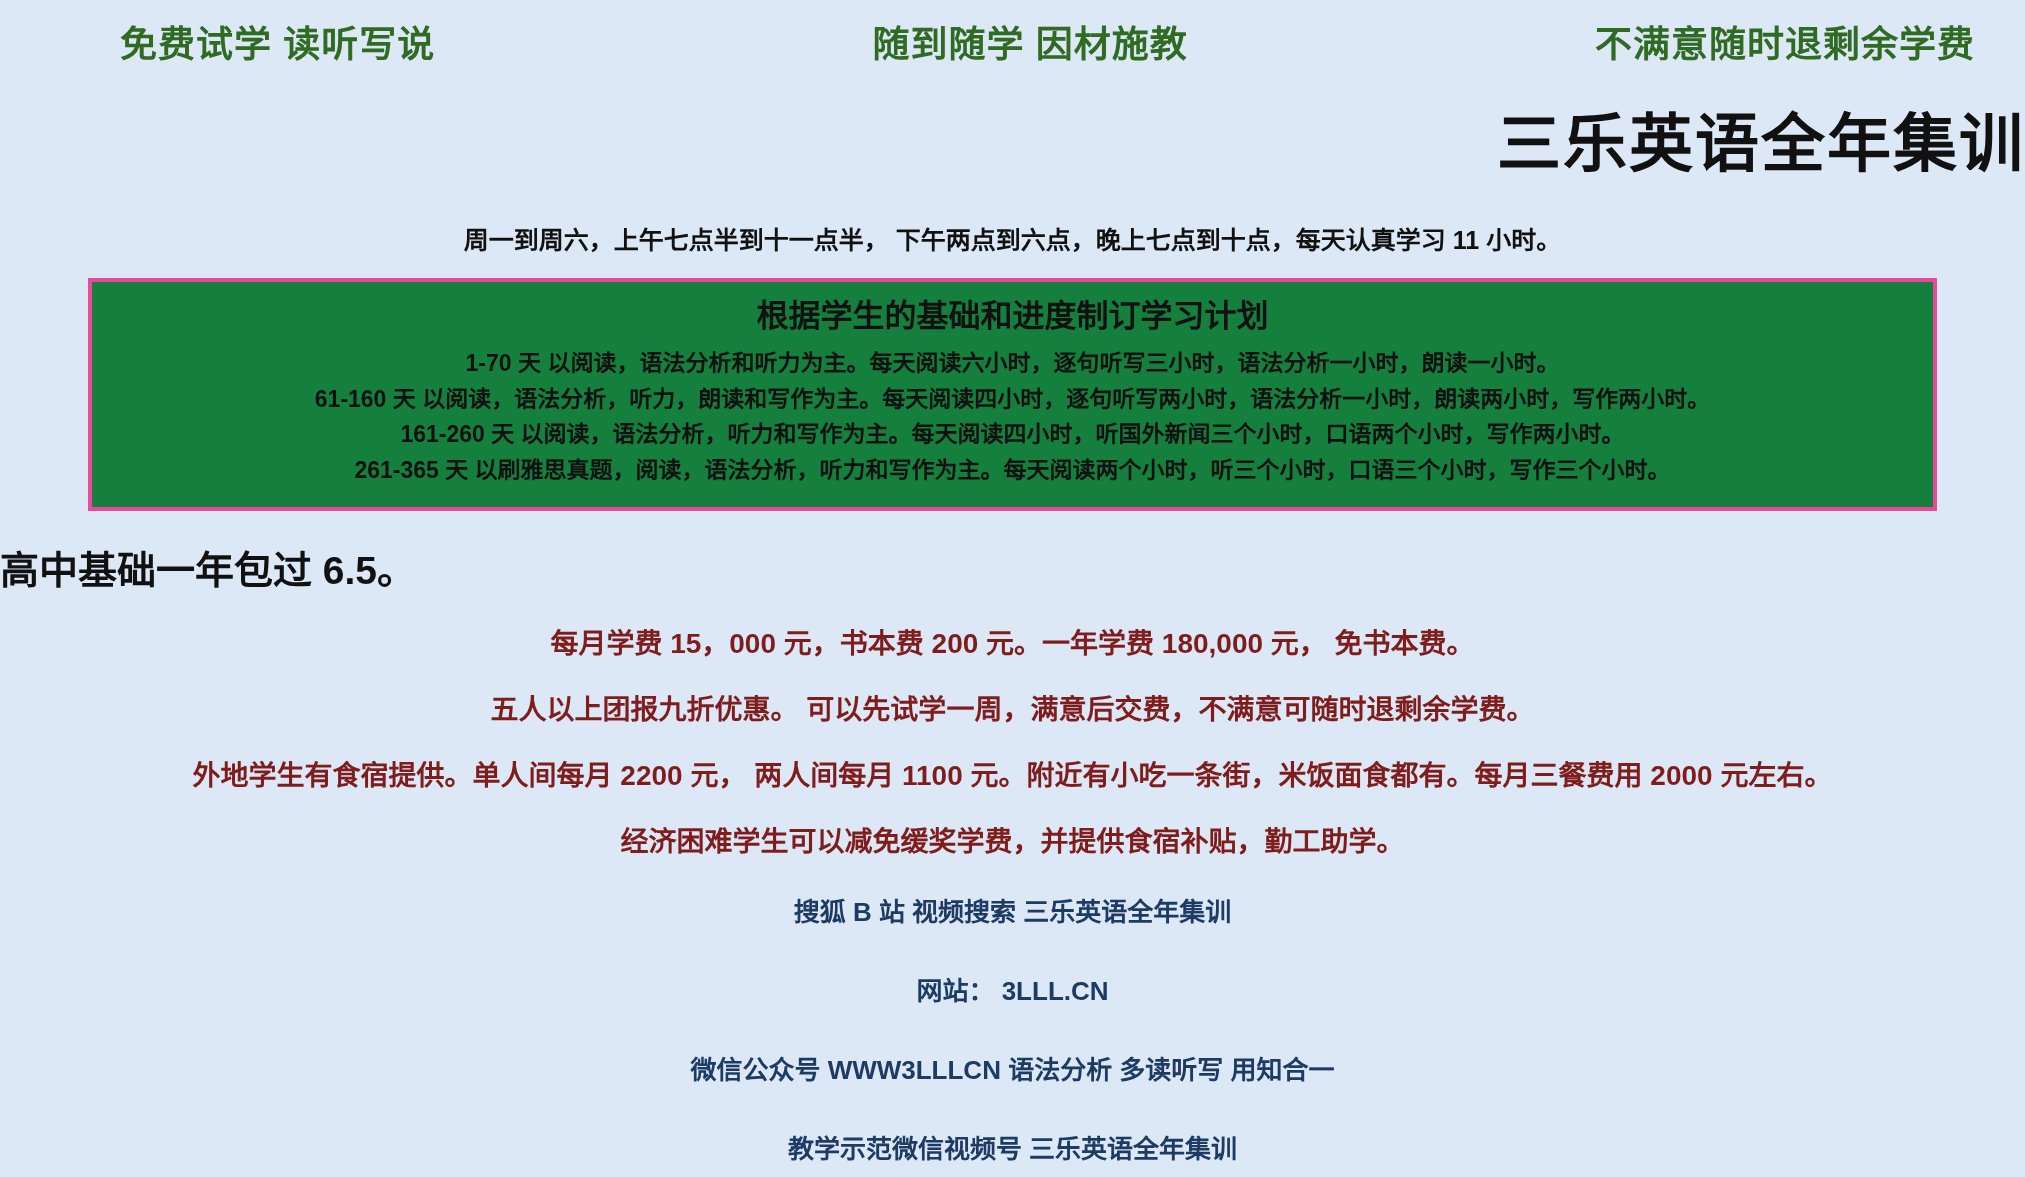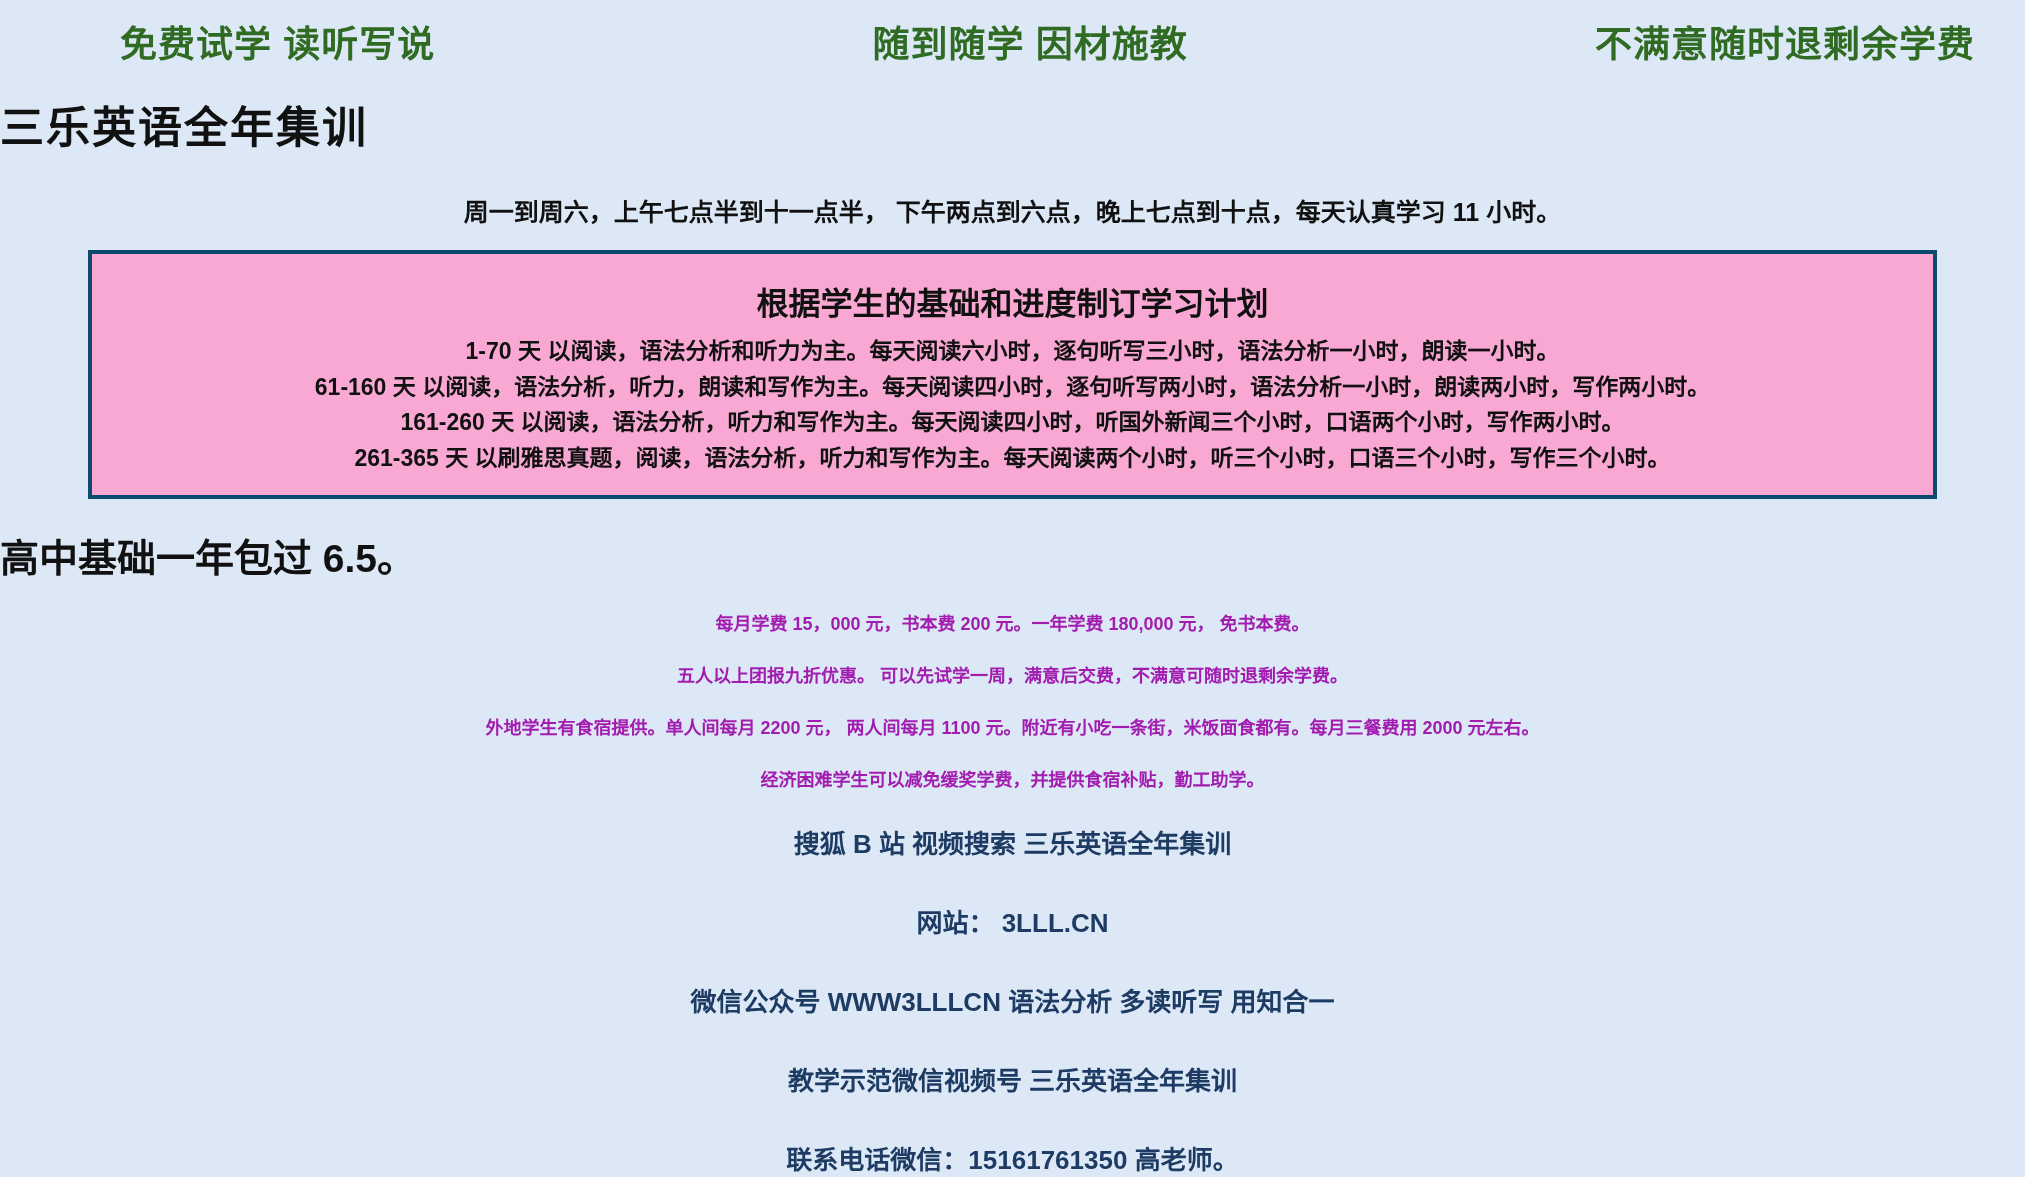--- a/index.html
+++ b/index.html
@@ -34,43 +34,43 @@
     font-weight: bold;
     letter-spacing: 1px;
     white-space: nowrap;
   }
   .slogan-left  { flex: 0 0 auto; margin-left: 90px; }
   .slogan-mid   { flex: 1 1 auto; text-align: center; margin-left: 30px;}
   .slogan-right { flex: 0 0 auto; margin-right: 20px; }
 
   
   .main-title {
-    text-align: left;
-    font-size: 44px;
+    text-align: right;
+    font-size: 64px;
     font-weight: bold;
     color: #111;
     margin-top: 24px;
     letter-spacing: 2px;
   }
 
   
   .schedule-line {
     text-align: center;
     font-size: 25px;
     color: #111;
     margin-top: 36px;
     font-weight: bold;
   }
 
   
   .plan-box {
     margin: 22px 88px 0 88px;
-    border: 4px solid #0c4a6e;
-    background: #f9a8d4;
-    padding: 24px 20px 18px 20px;
+    border: 4px solid #ec4899;
+    background: #15803d;
+    padding: 8px 20px 18px 20px;
     box-sizing: border-box;
   }
   .plan-title {
     text-align: center;
     font-size: 32px;
     font-weight: bold;
     color: #111;
     margin-bottom: 10px;
   }
   .plan-item {
@@ -83,23 +83,23 @@
 
   
   .guarantee {
     font-size: 39px;
     font-weight: bold;
     color: #111;
     margin-top: 28px;
   }
   .info-line {
     text-align: center;
-    font-size: 18px;
+    font-size: 28px;
     font-weight: bold;
-    color: #a21caf;
+    color: #7f1d1d;
     margin-top: 26px;
   }
 
   
   .contact-line {
     text-align: center;
     font-size: 26px;
     font-weight: bold;
     color: #1d3b63;
     margin-top: 42px;

